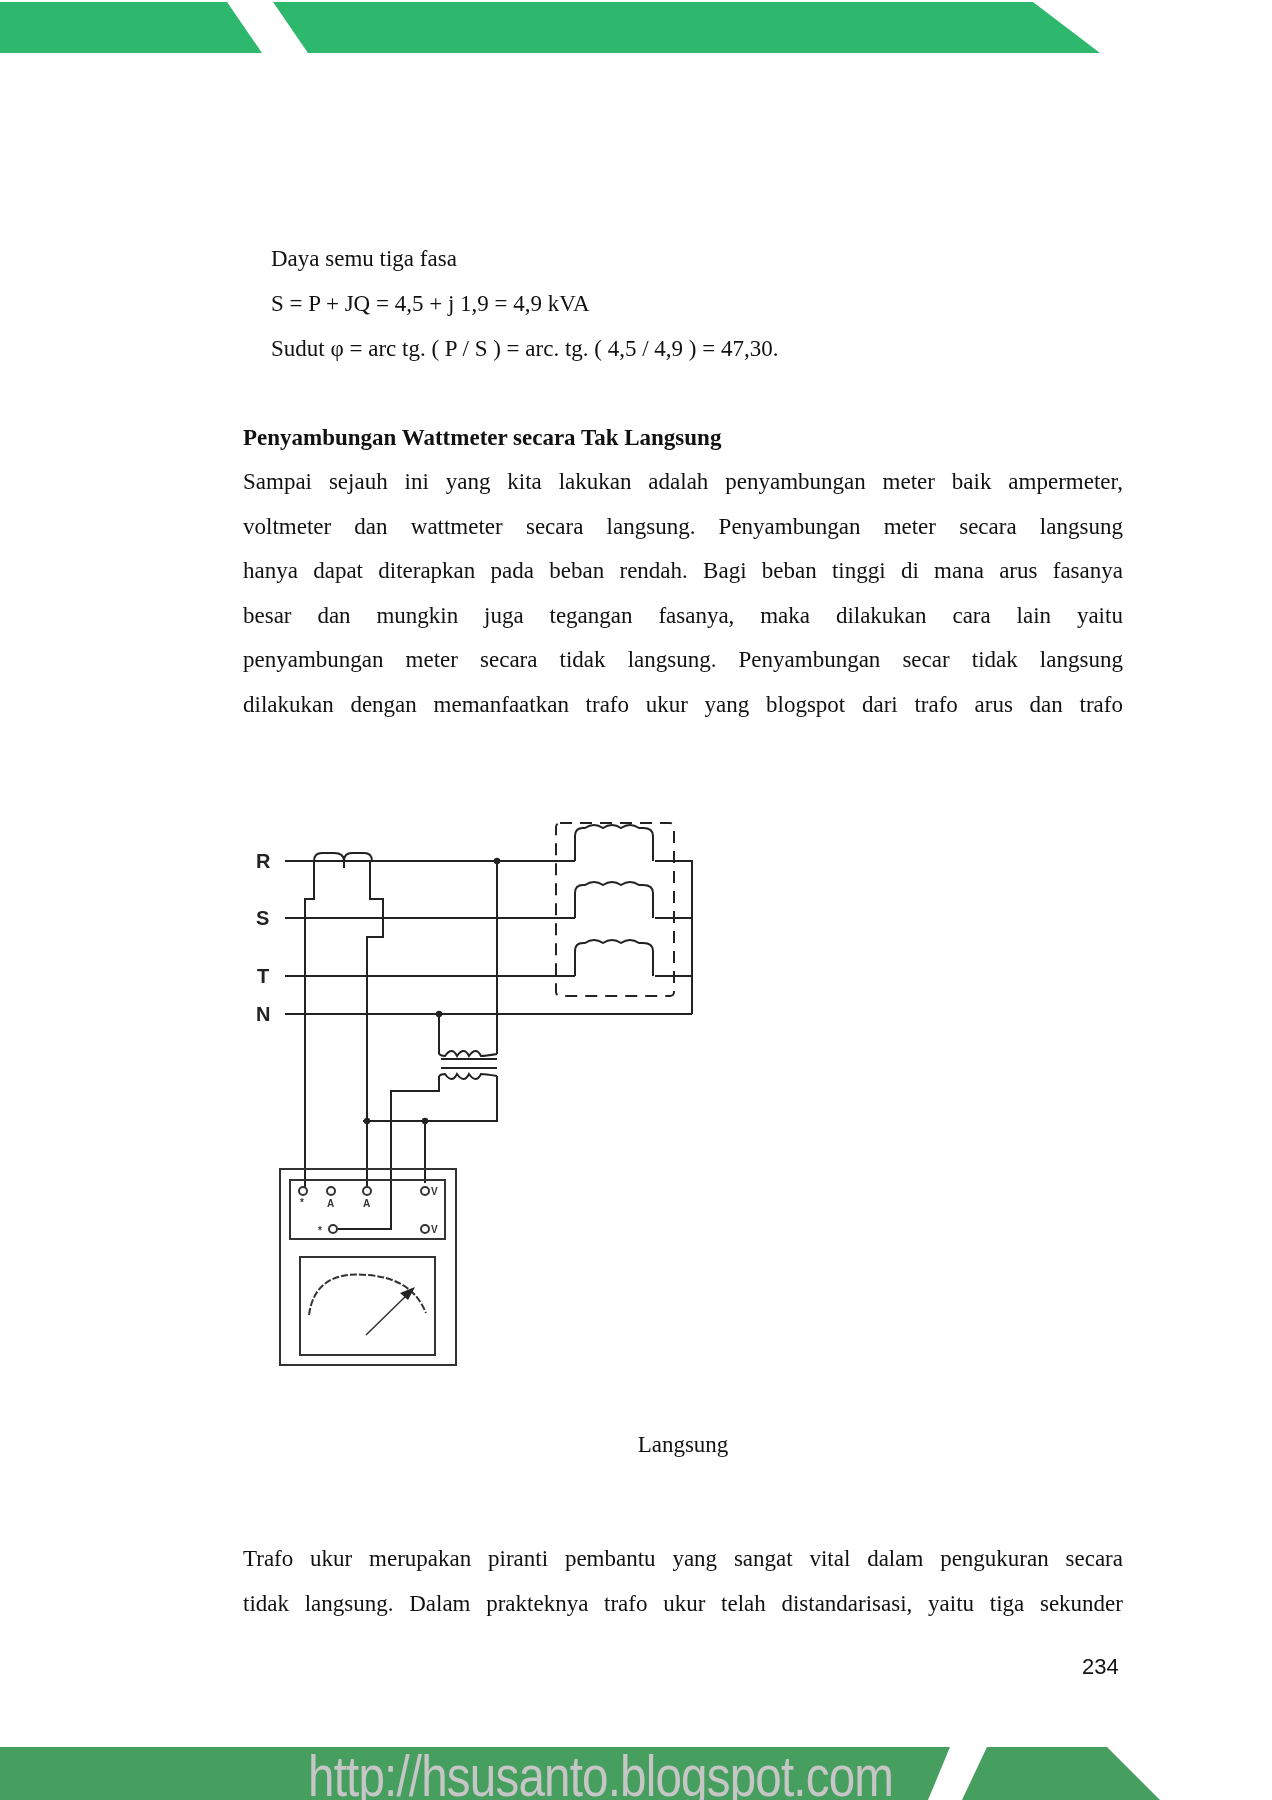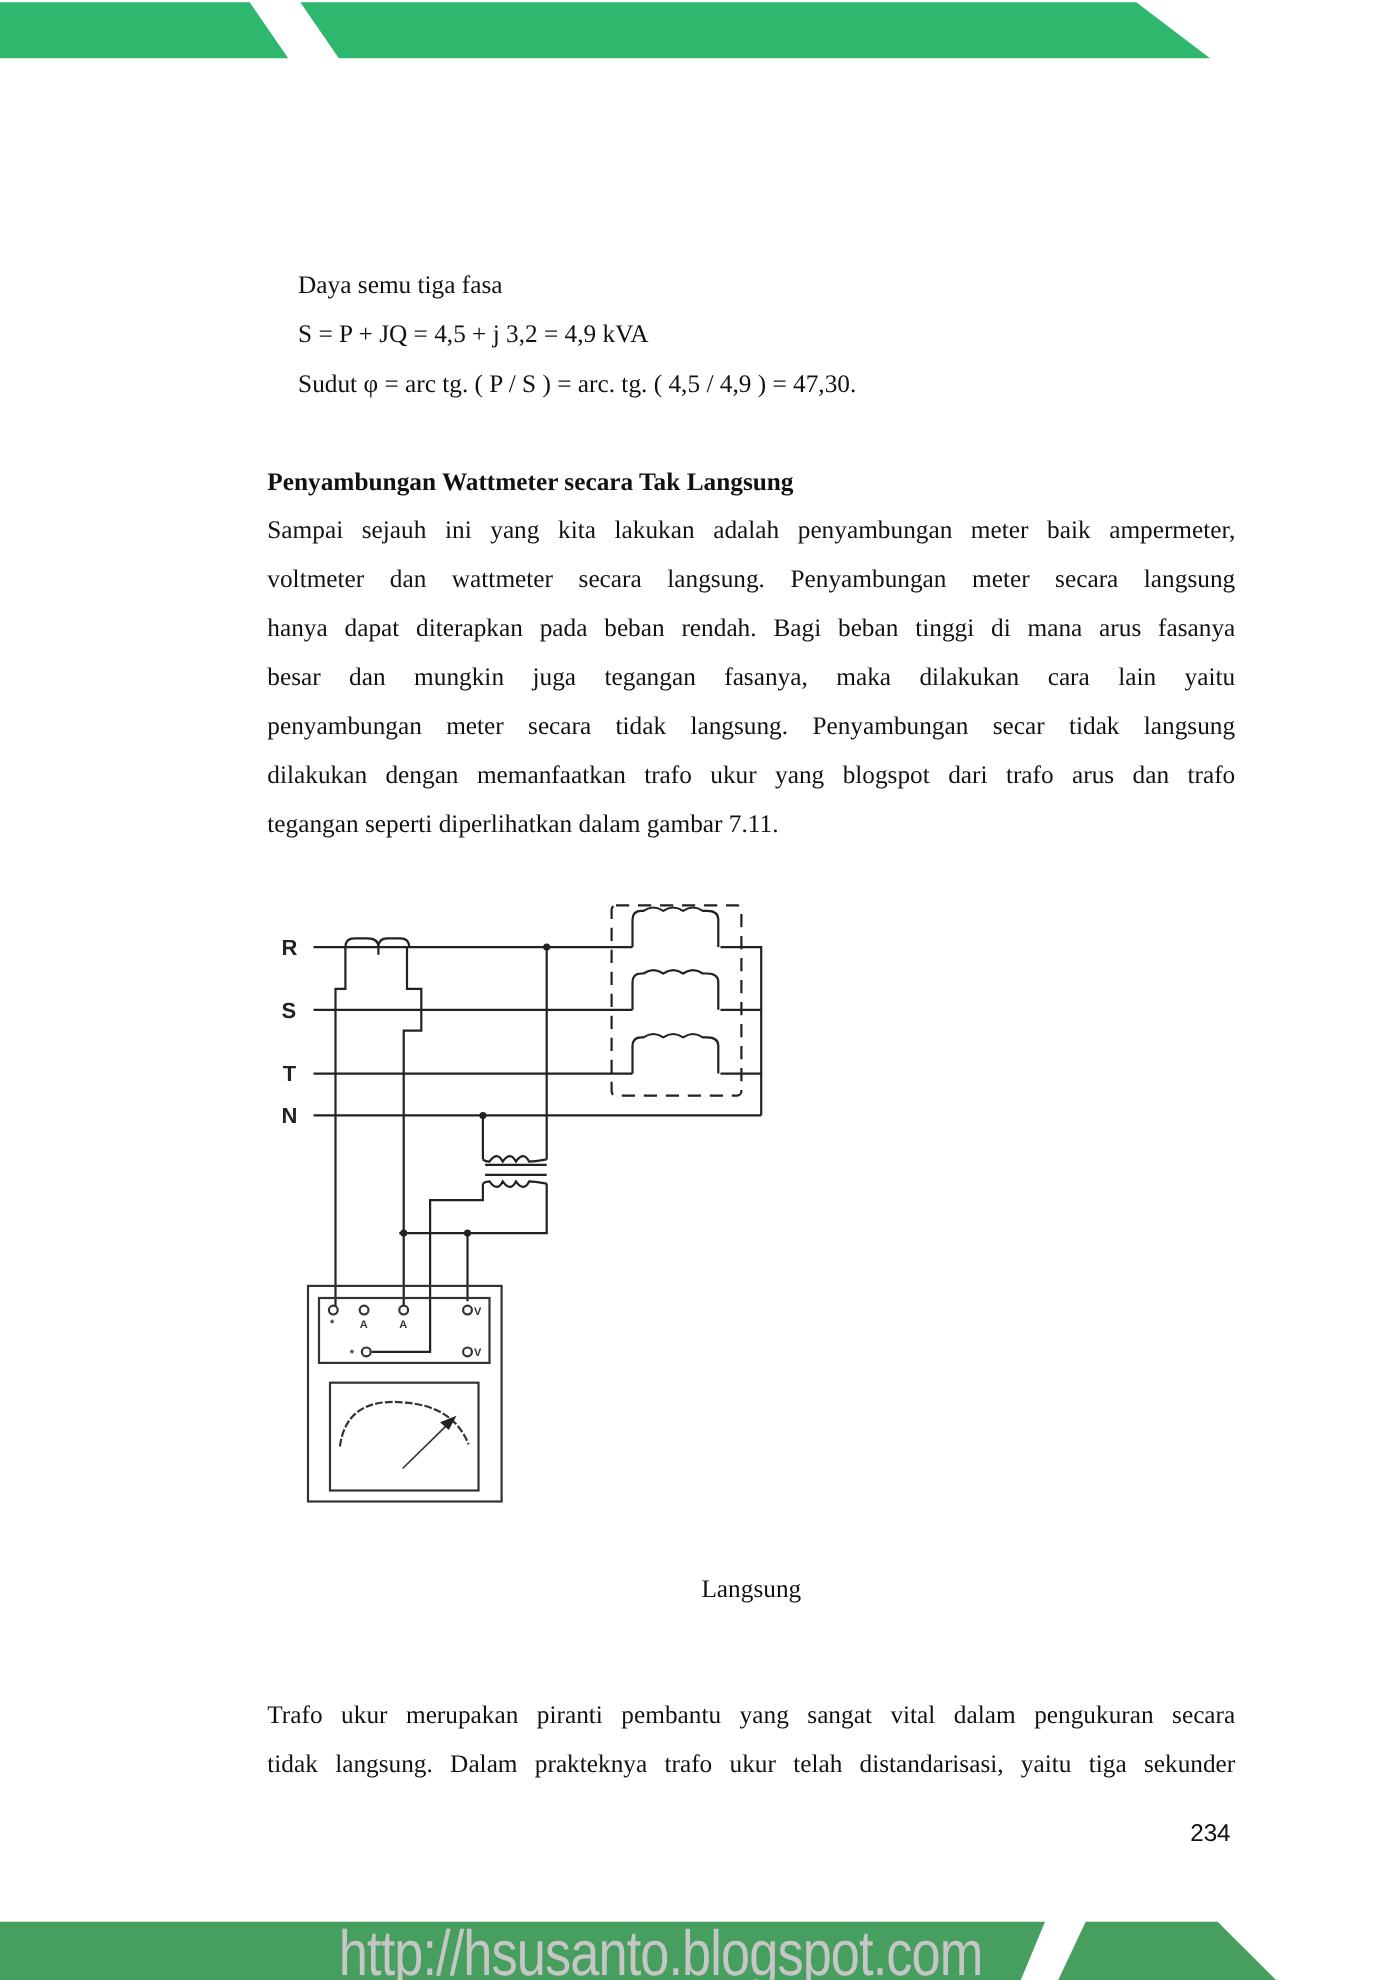--- a/index.html
+++ b/index.html
@@ -19,21 +19,21 @@
 </style>
 </head>
 <body>
 
 <svg class="banner" style="top:0" width="1272" height="60" viewBox="0 0 1272 60">
   <polygon points="0,2 227,2 262,53 0,53" fill="#2db86d"></polygon>
   <polygon points="273,2 1033,2 1100,53 308,53" fill="#2db86d"></polygon>
 </svg>
 
 <div class="text-line" style="top:245px">Daya semu tiga fasa</div>
-<div class="text-line" style="top:290px">S = P + JQ = 4,5 + j 3,2 = 4,9 kVA</div>
+<div class="text-line" style="top:290px">S = P + JQ = 4,5 + j 1,9 = 4,9 kVA</div>
 <div class="text-line" style="top:335px">Sudut φ = arc tg. ( P / S ) = arc. tg. ( 4,5 / 4,9 ) = 47,30.</div>
 
 <div class="heading">Penyambungan Wattmeter secara Tak Langsung</div>
 
 <div class="para" style="top:468px">
   <div class="row">
       <span>Sampai</span>
       <span>sejauh</span>
       <span>ini</span>
       <span>yang</span>
@@ -102,21 +102,20 @@
       <span>trafo</span>
       <span>ukur</span>
       <span>yang</span>
       <span>blogspot</span>
       <span>dari</span>
       <span>trafo</span>
       <span>arus</span>
       <span>dan</span>
       <span>trafo</span>
     </div>
-  <div class="row last">tegangan seperti diperlihatkan dalam gambar 7.11.</div>
 </div>
 
 <svg style="position:absolute;left:0;top:0" width="1272" height="1420" viewBox="0 0 1272 1420">
   <g fill="none" stroke="#222" stroke-width="2">
 
     <line x1="285" y1="861" x2="575" y2="861"></line>
     <line x1="285" y1="918" x2="575" y2="918"></line>
     <line x1="285" y1="976" x2="575" y2="976"></line>
     <line x1="285" y1="1014" x2="692" y2="1014"></line>
 

